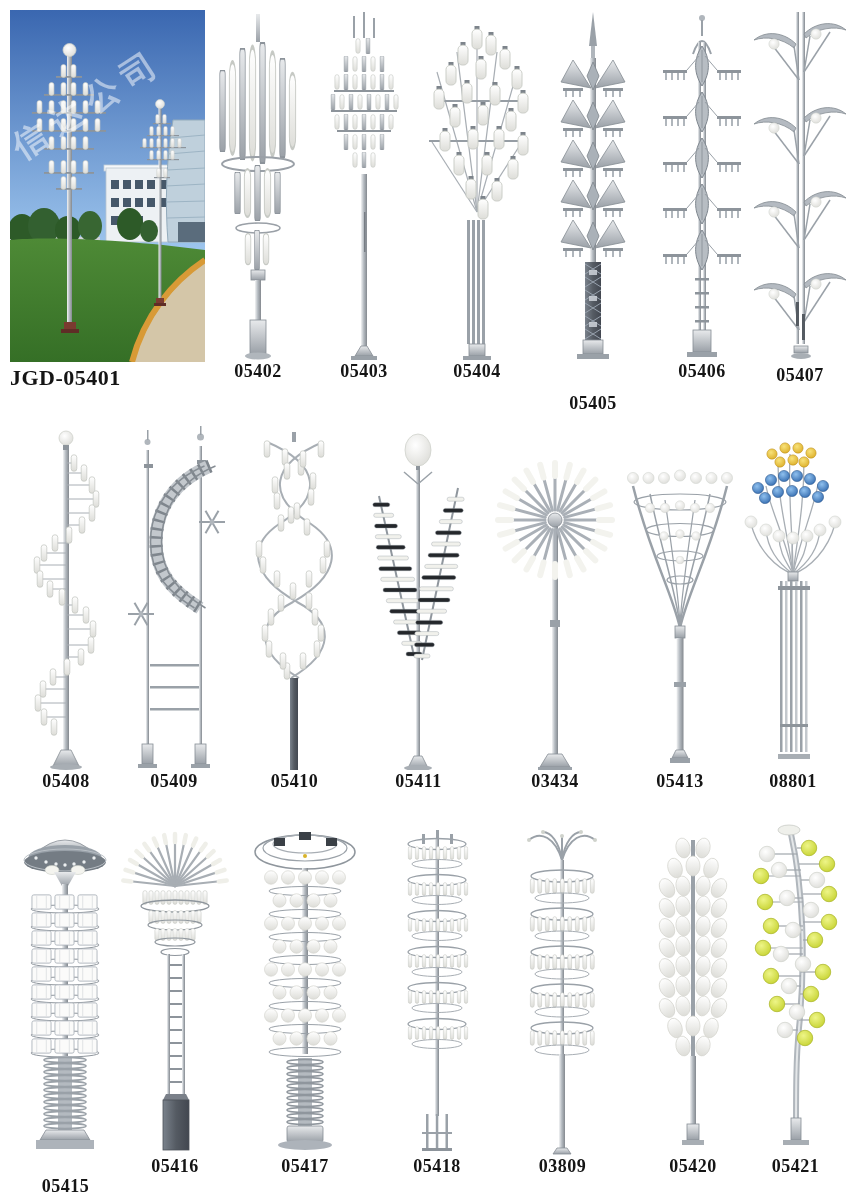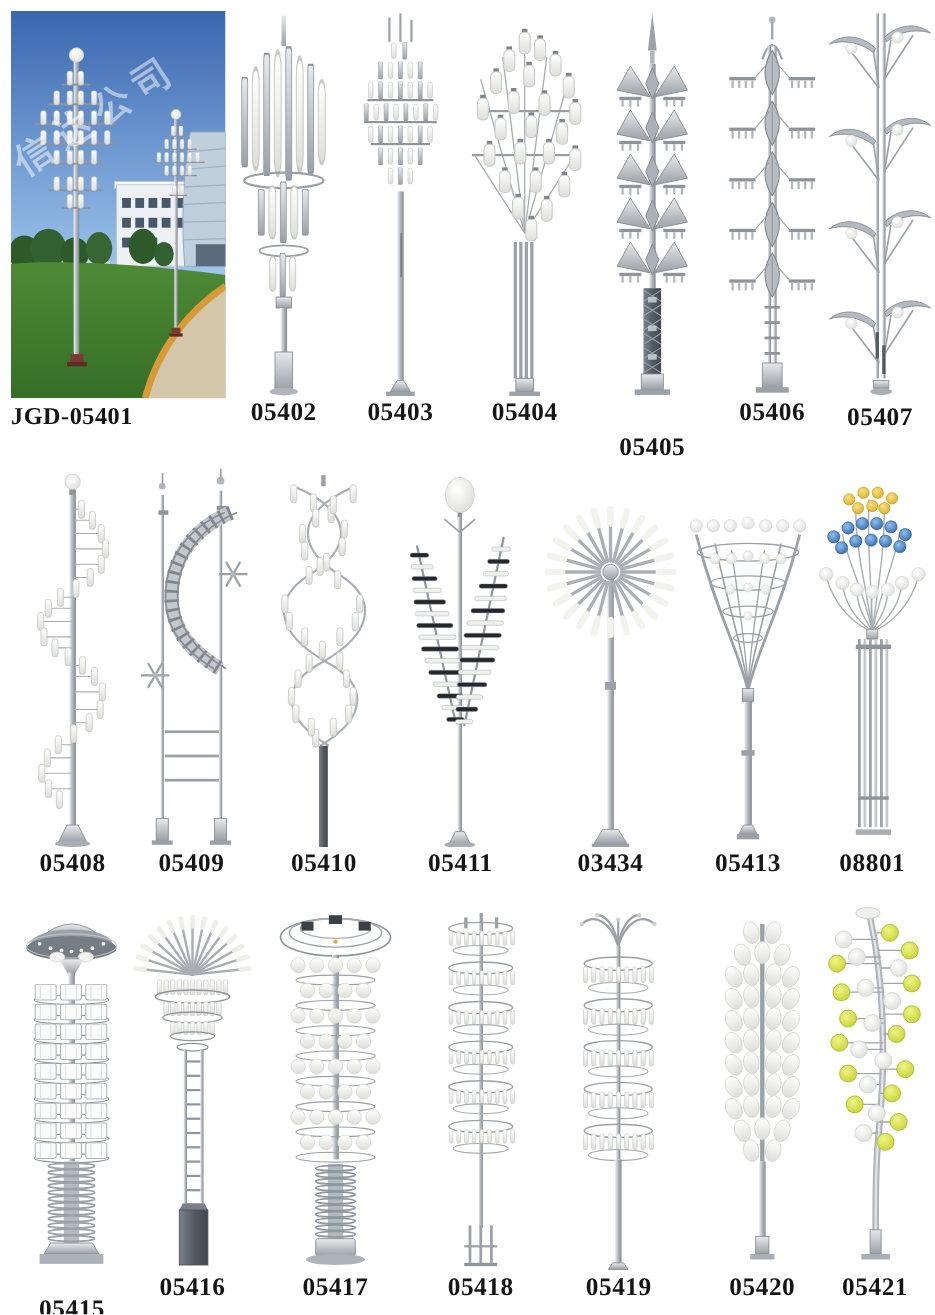--- a/index.html
+++ b/index.html
@@ -1,20 +1,20 @@
 <!DOCTYPE html>
 <html><head>
 <meta charset="utf-8">
 <style>
   html,body{margin:0;padding:0;background:#ffffff;}
   #page{position:relative;width:850px;height:1195px;background:#ffffff;overflow:hidden;
         font-family:"Liberation Serif", serif;}
   figure.cell{position:absolute;margin:0;padding:0;display:flex;flex-direction:column;align-items:center;}
   figure.cell svg.art{display:block;}
-  .label{font-weight:bold;font-size:23px;color:#151515;letter-spacing:0.5px;text-align:center;margin-top:2px;line-height:1.1;}
+  .label{font-weight:bold;font-size:18px;color:#151515;letter-spacing:0.5px;text-align:center;margin-top:2px;line-height:1.1;}
   .photo-label{font-size:22px;text-align:left;align-self:flex-start;margin-top:4px;letter-spacing:0.5px;}
   .wm{font-weight:bold;letter-spacing:9px;}
 </style>
 </head>
 <body>
 
 <div id="page">
 
 <svg width="0" height="0" style="position:absolute" aria-hidden="true">
 <defs>
@@ -1369,21 +1369,21 @@
             <use href="#s-cap" x="62" y="212" width="5.5" height="16"></use>
             <use href="#s-cap" x="69.5" y="212" width="5.5" height="16"></use>
             <use href="#s-cap" x="77" y="212" width="5.5" height="16"></use>
             <use href="#s-cap" x="84.5" y="212" width="5.5" height="16"></use>
             <ellipse cx="57" cy="232" rx="27" ry="5" fill="none" stroke="#a8aeb4"></ellipse>
           </g>
   </g>
   <rect x="54" y="236" width="6" height="94" fill="url(#gPole)"></rect>
   <path d="M52,330 L62,330 L66,336 L48,336 Z" fill="url(#gSteelV)" stroke="#868d94" stroke-width="0.8"></path>
 </svg>
-<figcaption class="label">05419</figcaption>
+<figcaption class="label">03809</figcaption>
 </figure>
 
 <figure class="cell" style="left:638px;top:818px;width:110px;">
 <svg class="art" width="110" height="337" viewBox="0 0 110 337">
   <rect x="53" y="22" width="4" height="216" fill="#9aa1a8"></rect>
   <g fill="url(#gLamp)" stroke="#d8d8d2" stroke-width="0.8">
     <ellipse cx="45" cy="30" rx="7" ry="10" transform="rotate(-12 45 30)"></ellipse>
           <ellipse cx="65" cy="30" rx="7" ry="10" transform="rotate(12 65 30)"></ellipse>
     <ellipse cx="37" cy="50" rx="7" ry="10" transform="rotate(-18 37 50)"></ellipse>
           <ellipse cx="55" cy="48" rx="7" ry="10"></ellipse>

